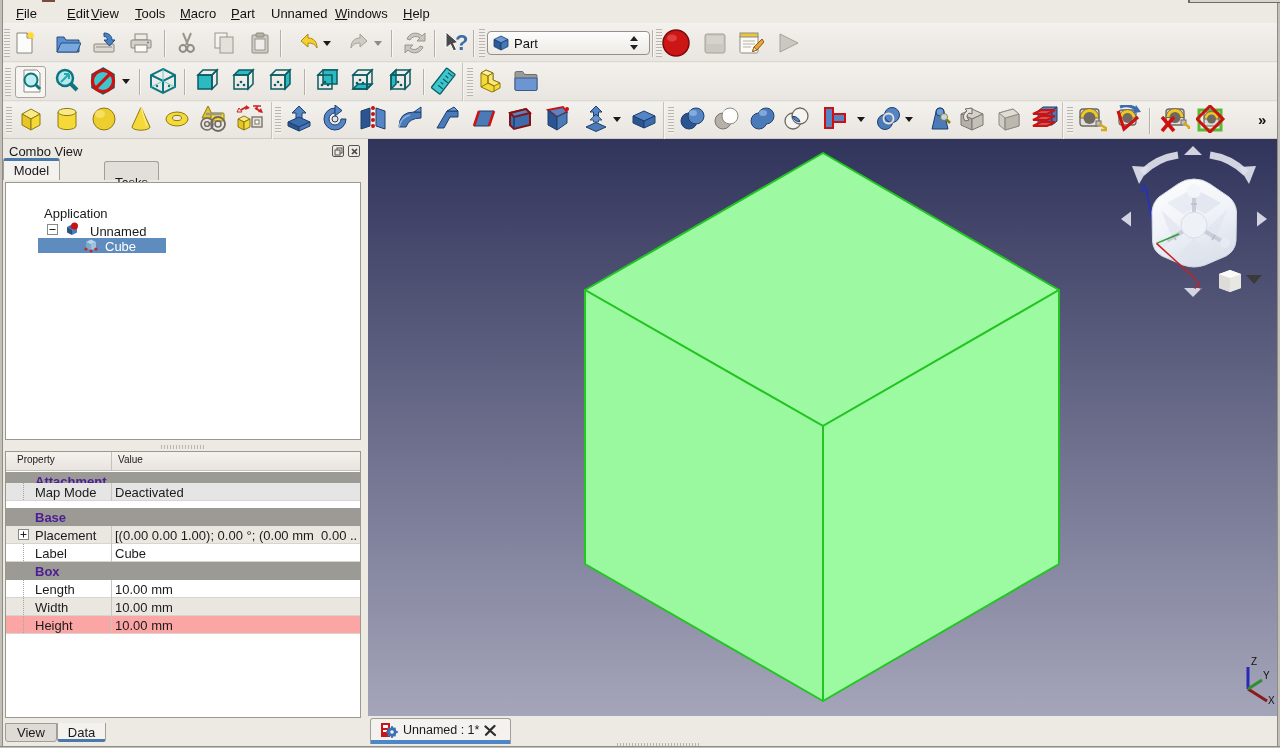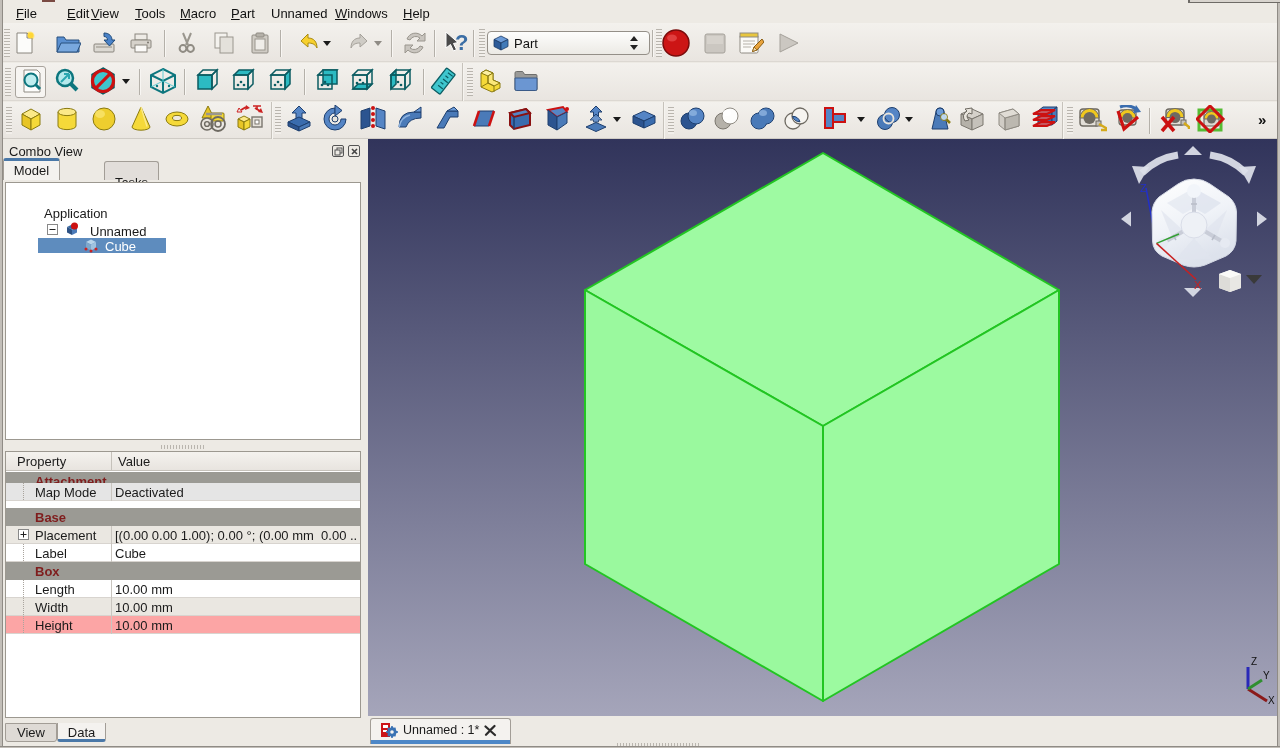--- a/index.html
+++ b/index.html
@@ -37,23 +37,23 @@
   #treebox { position:absolute; left:2px; top:43px; width:356px; height:258px; background:#fff; border:1px solid #9c9890; }
   #treehdr { position:absolute; left:0; top:0; width:354px; height:20px; background:linear-gradient(#f4f2ee,#e8e4df); border-bottom:1px solid #c5c1ba; font-size:13px; color:#1a1a1a; }
   #treehdr .col { position:absolute; left:6px; top:2px; }
   #treehdr .cdiv { position:absolute; left:128px; top:0; width:1px; height:20px; background:#c5c1ba; }
   .trow { position:absolute; left:0; font-size:13px; color:#1a1a1a; height:16px;margin-left:32px; }
   
   #vsplit { position:absolute; left:0; top:303px; width:360px; height:9px; }
   #vsplit .dots { position:absolute; left:158px; top:3px; width:44px; height:4px; background:repeating-linear-gradient(to right,#b9b5ae 0 1px,#edeae4 1px 3px); }
   
   #propbox { position:absolute; left:2px; top:312px; width:356px; height:267px; background:#fff; border:1px solid #9c9890; }
-  #prophdr { position:absolute; left:0; top:0; width:354px; height:19px; background:linear-gradient(#f4f2ee,#e8e4df); border-bottom:1px solid #c5c1ba; font-size:13px; color:#1a1a1a; }
+  #prophdr { position:absolute; left:0; top:0; width:354px; height:19px; background:linear-gradient(#f4f2ee,#e8e4df); border-bottom:1px solid #c5c1ba; font-size:10px; color:#1a1a1a; }
   .prow { position:absolute; left:0; width:354px; height:18px; font-size:13px; color:#1a1a1a; }
-  .psec { background:#9b9a94; color:#7f1d1d; font-weight:bold; }
+  .psec { background:#9b9a94; color:#4c1d95; font-weight:bold; }
   .pname { position:absolute; left:29px; top:2px; }
   .pval { position:absolute; left:109px; top:2px; white-space:nowrap; overflow:hidden; }
   .pdiv { position:absolute; left:105px; top:0; width:1px; height:18px; background:#c9c5bf; }
   .pline { border-bottom:1px solid #d8d4cf; }
   .dottree { position:absolute; left:17px; top:0; width:1px; height:18px; background:repeating-linear-gradient(to bottom,#a9a49d 0 1px,transparent 1px 2px); }
   
   .tab-bot { position:absolute; font-size:13px; color:#1a1a1a; text-align:center; }
   #tabView { left:2px; top:584px; width:52px; height:19px; background:#dedad5; border:1px solid #a29d96; border-top:1px solid #a29d96; border-radius:0 0 3px 3px; padding-top:1px; }
   #tabData { left:54px; top:584px; width:49px; height:19px; background:#f4f2ef; border:1px solid #a29d96; border-top:none; border-bottom:3px solid #4a78a8; border-radius:0 0 3px 3px; padding-top:2px; }
   

